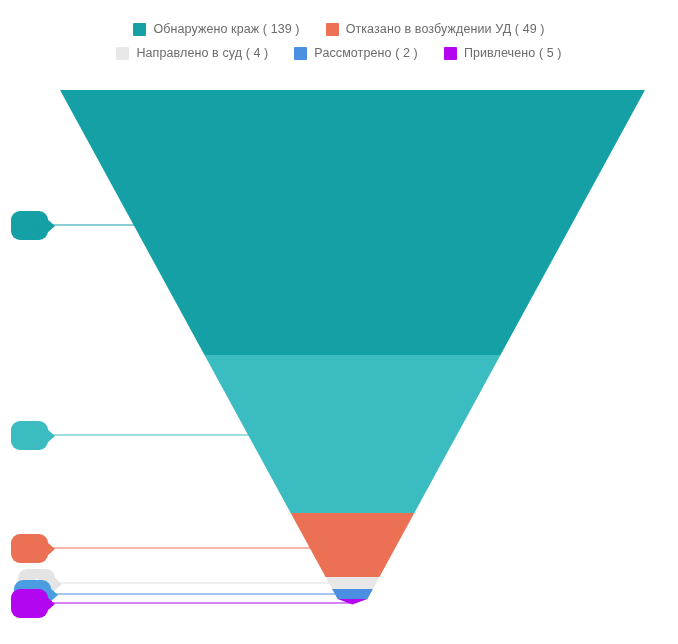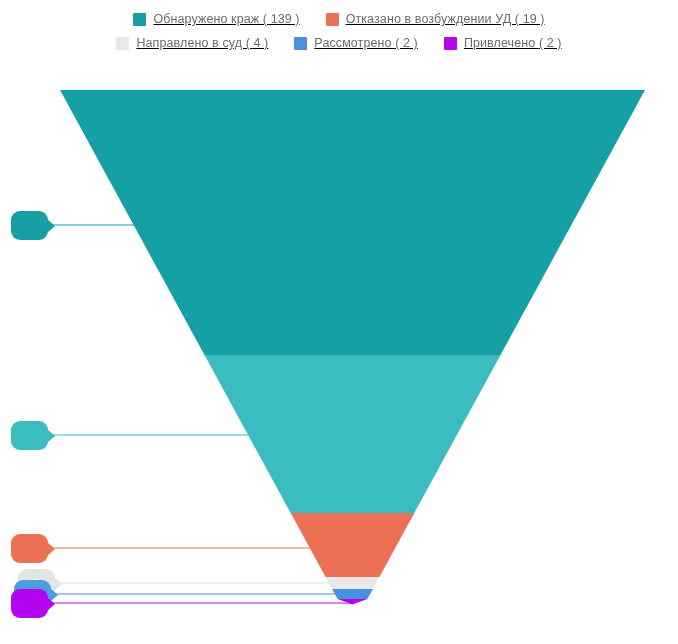--- a/index.html
+++ b/index.html
@@ -22,24 +22,23 @@
   
   .legend {
     position: absolute;
     left: 0;
     top: 12px;
     width: 678px;
   }
   .legend-row {
     display: flex;
     justify-content: center;
-    align-items: flex-start;
+    align-items: flex-end;
     gap: 26px;
     height: 24px;
-    text-decoration: underline;
   }
   .legend-item {
     display: flex;
     align-items: center;
     gap: 7px;
     cursor: pointer;
     white-space: nowrap;
   }
   .legend-swatch {
     width: 13px;
@@ -107,40 +106,40 @@
     <div class="legend-row">
 
       <div class="legend-item">
         <span class="legend-swatch" style="background:#14a0a4;"></span>
         <span class="legend-label">Обнаружено краж ( 139 )</span>
       </div>
 
 
       <div class="legend-item">
         <span class="legend-swatch" style="background:#eb7054;"></span>
-        <span class="legend-label">Отказано в возбуждении УД ( 19 )</span>
+        <span class="legend-label">Отказано в возбуждении УД ( 49 )</span>
       </div>
 
     </div>
 
     <div class="legend-row">
 
       <div class="legend-item">
         <span class="legend-swatch" style="background:#e8e8e8;"></span>
         <span class="legend-label">Направлено в суд ( 4 )</span>
       </div>
 
       <div class="legend-item">
         <span class="legend-swatch" style="background:#4a8fe0;"></span>
         <span class="legend-label">Рассмотрено ( 2 )</span>
       </div>
 
       <div class="legend-item">
         <span class="legend-swatch" style="background:#b405f0;"></span>
-        <span class="legend-label">Привлечено ( 2 )</span>
+        <span class="legend-label">Привлечено ( 5 )</span>
       </div>
 
     </div>
   </div>
 
   <div class="funnel-area">
     <svg class="funnel-svg" viewBox="0 0 678 644" xmlns="http://www.w3.org/2000/svg">
 
       <g>
 

